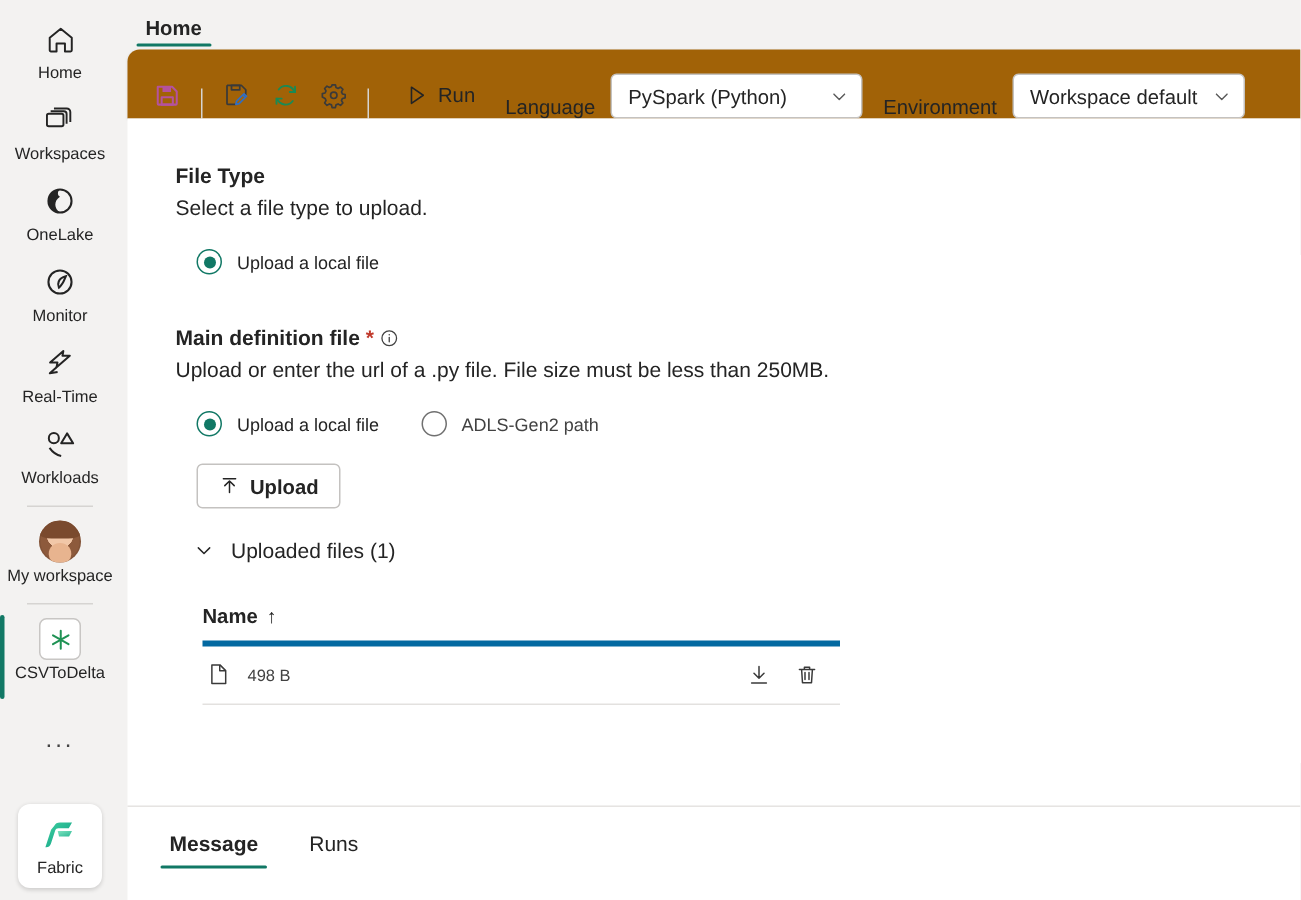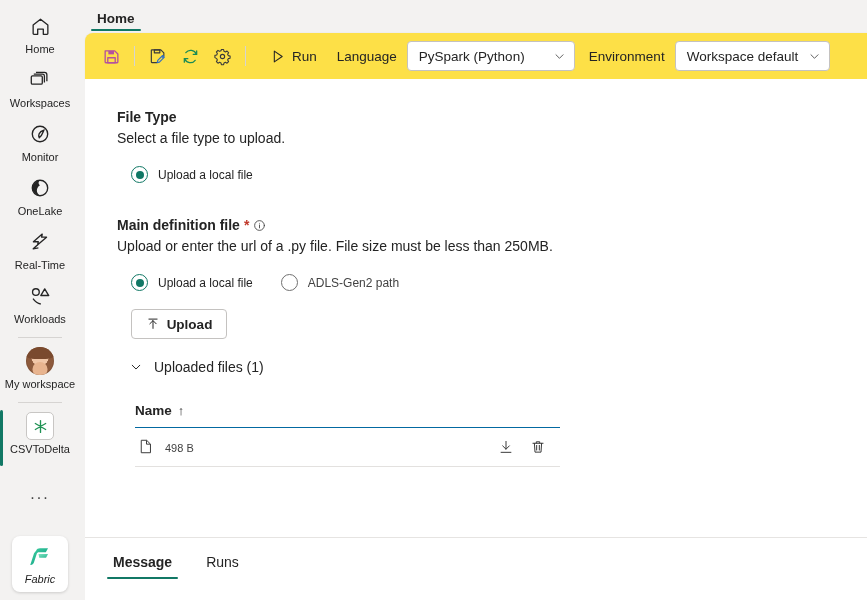--- a/index.html
+++ b/index.html
@@ -70,21 +70,20 @@
   }
   .dots {
     letter-spacing: 2px; font-size: 16px; color: #444; line-height: 10px;
   }
   #fabric-btn {
     position: absolute; left: 12px; bottom: 8px;
     width: 56px; height: 56px; border-radius: 8px;
     background: #ffffff; box-shadow: 0 1px 3px rgba(0,0,0,.16);
     display: flex; flex-direction: column; align-items: center; justify-content: center;
     cursor: pointer;
-    font-style: italic;
   }
   #fabric-btn .rail-label { margin-top: 2px; font-size: 11px; }
 
   
   #tabstrip {
     position: absolute; left: 85px; top: 0; right: 0; height: 33px;
     background: #f3f2f1;
     display: flex; align-items: flex-end;
   }
   .ribbon-tab {
@@ -93,23 +92,23 @@
     padding: 0 6px 7px 6px; margin-left: 6px; cursor: pointer;
   }
   .ribbon-tab .underline {
     position: absolute; left: 0; right: 0; bottom: 2px;
     height: 2.5px; background: #117865; border-radius: 2px;
   }
 
   
   #ribbon {
     position: absolute; left: 85px; top: 33px; right: 0; height: 46px;
-    background: #fde047;
+    background: #a16207;
     border-top-left-radius: 8px;
-    display: flex; align-items: center;
+    display: flex; align-items: flex-end;
     padding-left: 10px;
     box-shadow: 0 0.6px 1.8px rgba(0,0,0,.08);
   }
   .rb-btn {
     height: 32px; min-width: 32px;
     display: flex; align-items: center; justify-content: center;
     gap: 6px; border-radius: 4px; cursor: pointer; padding: 0 6px;
   }
   .rb-sep { width: 1px; height: 20px; background: #d6d4d2; margin: 0 7px; }
   .rb-text { font-size: 13.5px; color: #242424; }
@@ -163,21 +162,21 @@
   .collapse-row {
     margin-top: 20px; display: flex; align-items: center; gap: 11px; cursor: pointer;
     margin-left: 12px;
   }
   .collapse-row .ctext { font-size: 14px; color: #242424; }
 
   .file-table { margin-top: 28px; margin-left: 18px; width: 425px; }
   .ft-head {
     font-size: 13.5px; font-weight: 700; color: #242424;
     padding-bottom: 9px; display: flex; align-items: center; gap: 6px;
-    border-bottom: 1px solid #0369a1;
+    border-bottom: 4px solid #0369a1;
   }
   .ft-row {
     display: flex; align-items: center;
     padding: 10px 0 11px 0;
     border-bottom: 1px solid #e3e1df;
   }
   .ft-fileico { width: 30px; display: flex; align-items: center; color: #3a3a3a; padding-left: 2px;}
   .ft-names { flex: 1; }
   .ft-name { font-size: 14px; color: #242424; line-height: 17px; }
   .ft-size { font-size: 11px; color: #424242; margin-top: 2px; }
@@ -226,34 +225,34 @@
           <path d="M7.6 3.6h9.3a2.6 2.6 0 0 1 2.6 2.6v7.2"></path>
         </svg>
       </span>
       <span class="rail-label">Workspaces</span>
     </div>
 
     <div class="rail-item">
       <span class="rail-ico">
         <svg width="22" height="22" viewBox="0 0 24 24" fill="none" stroke="#242424" stroke-width="1.5">
           <circle cx="12" cy="12" r="8.4"></circle>
-          <path d="M16.2 7.9c-1.2 2.9-1.9 5.7-5 8.2-1.2-2.5-.8-6.6 5-8.2z"></path>
-        </svg>
-      </span>
-      <span class="rail-label">Monitor</span>
+          <path d="M12 3.8a8.2 8.2 0 0 0 0 16.4c-4.4-2.6-4.6-8.4 0-11.3-2.2-1.1-1.8-4.3 0-5.1z" fill="#242424" stroke="none"></path>
+        </svg>
+      </span>
+      <span class="rail-label">OneLake</span>
     </div>
 
     <div class="rail-item">
       <span class="rail-ico">
         <svg width="22" height="22" viewBox="0 0 24 24" fill="none" stroke="#242424" stroke-width="1.5">
           <circle cx="12" cy="12" r="8.4"></circle>
-          <path d="M12 3.8a8.2 8.2 0 0 0 0 16.4c-4.4-2.6-4.6-8.4 0-11.3-2.2-1.1-1.8-4.3 0-5.1z" fill="#242424" stroke="none"></path>
-        </svg>
-      </span>
-      <span class="rail-label">OneLake</span>
+          <path d="M16.2 7.9c-1.2 2.9-1.9 5.7-5 8.2-1.2-2.5-.8-6.6 5-8.2z"></path>
+        </svg>
+      </span>
+      <span class="rail-label">Monitor</span>
     </div>
 
     <div class="rail-item">
       <span class="rail-ico">
         <svg width="23" height="23" viewBox="0 0 24 24" fill="none" stroke="#242424" stroke-width="1.4" stroke-linejoin="round">
           <path d="M13.8 3.2 4.6 11.2h5.1l-.6 3.2 9.2-8h-5.1z"></path>
           <path d="M9.1 14.4 4.4 18.6l5.4-.9"></path>
         </svg>
       </span>
       <span class="rail-label">Real-Time</span>

